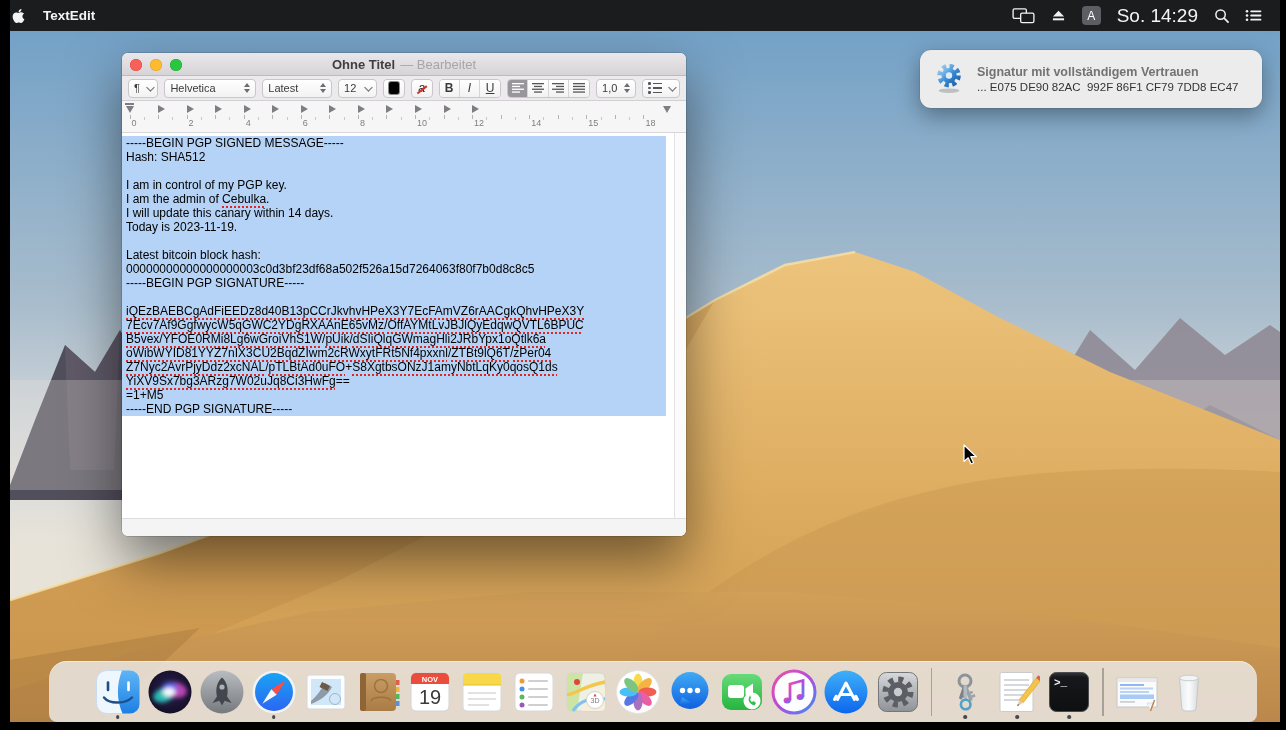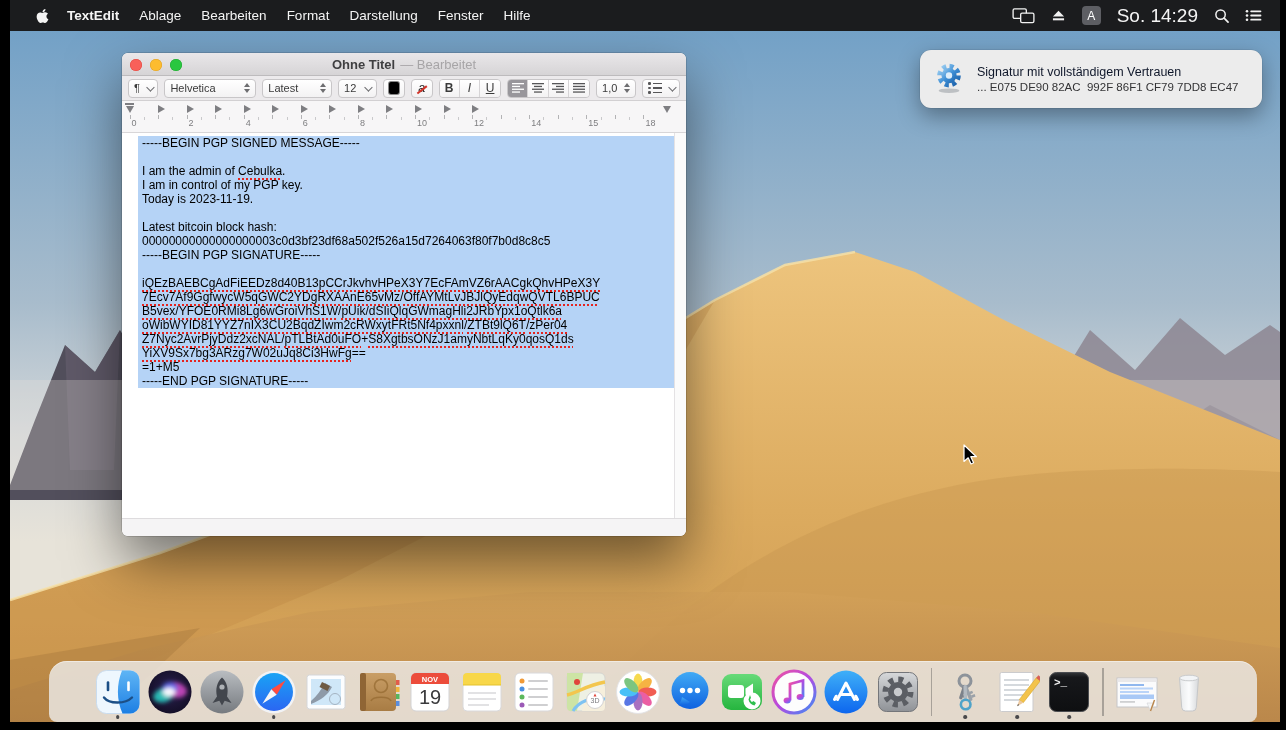--- a/index.html
+++ b/index.html
@@ -3,37 +3,37 @@
 <meta charset="utf-8">
 <style>
   *{margin:0;padding:0;box-sizing:border-box}
   html,body{width:1286px;height:730px;background:#000;overflow:hidden;
     font-family:"Liberation Sans",sans-serif;}
   #screen{position:absolute;left:10px;top:0;width:1270px;height:722px;overflow:hidden;background:#86a8c6}
   #wallpaper{position:absolute;inset:0;display:block}
 
   
   #menubar{position:absolute;top:0;left:0;right:0;height:31px;background:#1b1c1e;
-    display:flex;align-items:center;justify-content:space-between;padding:0 18px 0 24px;z-index:40}
+    display:flex;align-items:center;justify-content:space-between;padding:0 18px 0 0;z-index:40}
   .mb-left{display:flex;align-items:center}
   .mb-item{color:#f4f4f4;font-size:13.5px;padding:0 10px;cursor:default}
   .mb-item.app{font-weight:bold;margin-left:6px}
   .apple{display:flex;align-items:center;padding:0 2px}
   .mb-right{display:flex;align-items:center;gap:16px;color:#f4f4f4}
   .mb-clock{font-size:19px;white-space:pre}
   .input-badge{width:19px;height:19px;background:#5d5e63;border-radius:4px;color:#fff;
     font-size:12px;display:flex;align-items:center;justify-content:center}
   .mb-ic{display:flex;align-items:center}
 
   
   #notification{position:absolute;left:910px;top:50px;width:342px;height:58px;background:#ececec;
     border-radius:11px;box-shadow:0 8px 22px rgba(0,0,0,.35),0 0 0 .5px rgba(0,0,0,.12);
     display:flex;align-items:center;padding:0 12px;gap:11px;z-index:30}
   .notif-text{display:flex;flex-direction:column;line-height:1.28;min-width:0}
-  .notif-title{font-size:12.5px;font-weight:normal;color:#0f172a}
+  .notif-title{font-size:12.5px;font-weight:bold;color:#737373}
   .notif-sub{font-size:11.5px;color:#333335}
   .notif-body{font-size:11.5px;color:#333335;white-space:pre}
 
   
   #window{position:absolute;left:112px;top:53px;width:564px;height:483px;border-radius:6px;
     box-shadow:0 25px 55px rgba(0,0,0,.5),0 0 0 .5px rgba(0,0,0,.25);overflow:hidden;z-index:20;background:#fff}
   .titlebar{position:absolute;top:0;left:0;right:0;height:23px;
     background:linear-gradient(#e9e7e9,#d6d4d6);border-bottom:1px solid #bdbbbd;
     display:flex;align-items:center;justify-content:center}
   .tl{position:absolute;width:12px;height:12px;border-radius:50%;top:5.5px}
@@ -77,21 +77,21 @@
   .rtab{position:absolute;top:4px;width:0;height:0;border-top:4.5px solid transparent;
     border-bottom:4.5px solid transparent;border-left:7.5px solid #7e7e82}
   .rind{position:absolute;top:5px;width:0;height:0;border-left:4.5px solid transparent;
     border-right:4.5px solid transparent;border-top:7.5px solid #7e7e82}
   .rleft{position:absolute;top:2px;left:3px;width:9px}
   .rleft::before{content:"";display:block;height:1.6px;background:#7e7e82}
   .rleft::after{content:"";display:block;margin:1px auto 0;width:0;height:0;
     border-left:4.5px solid transparent;border-right:4.5px solid transparent;border-top:7px solid #7e7e82}
 
   .editor{position:absolute;top:80px;left:0;width:564px;height:385px;background:#fff;cursor:text}
-  .elines{position:absolute;top:3px;left:16px;width:544px}
+  .elines{position:absolute;top:3px;left:0;width:544px}
   .line{min-height:14px;line-height:14px;font-size:12px;white-space:pre;padding-left:4px;
     color:#000;background:#b5d3f6}
   .line span.u{text-decoration:underline dotted #e4241f 2px;text-underline-offset:2.5px}
   .scrollzone{position:absolute;top:80px;right:0;width:12px;height:385px;background:#fbfbfb;
     border-left:1px solid #e4e2e4}
   .bottomstrip{position:absolute;left:0;right:0;bottom:0;height:18px;background:#f5f4f5;border-top:1px solid #dedcde}
 
   
   #dock{position:absolute;left:39px;bottom:0;width:1208px;height:61px;background:rgba(235,232,229,.84);
     border-radius:18px 18px 8px 8px;display:flex;align-items:center;justify-content:center;z-index:35;
@@ -142,28 +142,20 @@
   </svg>
 
   <div id="menubar">
     <div class="mb-left">
       <span class="apple">
         <svg viewBox="0 0 384 512" width="13" height="16" fill="#f4f4f4">
             <path d="M318.7 268.7c-.2-36.7 16.4-64.4 50-84.8-18.8-26.9-47.2-41.7-84.7-44.6-35.5-2.8-74.3 20.7-88.5 20.7-15 0-49.4-19.7-76.4-19.7C63.3 141.2 4 184.8 4 273.5q0 39.3 14.4 81.2c12.8 36.7 59 126.7 107.2 125.2 25.2-.6 43-17.9 75.8-17.9 31.8 0 48.3 17.9 76.4 17.9 48.6-.7 90.4-82.5 102.6-119.3-65.2-30.7-61.7-90-61.7-91.9zm-56.6-164.2c27.3-32.4 24.8-61.9 24-72.5-24.1 1.4-52 16.4-67.9 34.9-17.5 19.8-27.8 44.3-25.6 71.9 26.1 2 49.9-11.4 69.5-34.3z"></path>
           </svg>
       </span>
       <span class="mb-item app">TextEdit</span>
-      <span id="mb-menus" style="display:flex">
-          <span class="mb-item">Ablage</span>
-          <span class="mb-item">Bearbeiten</span>
-          <span class="mb-item">Format</span>
-          <span class="mb-item">Darstellung</span>
-          <span class="mb-item">Fenster</span>
-          <span class="mb-item">Hilfe</span>
-        </span>
     </div>
     <div class="mb-right">
       <span class="mb-ic">
         <svg viewBox="0 0 24 18" width="23" height="17">
             <rect x="1" y="2" width="14" height="10" rx="1.5" fill="none" stroke="#f2f2f2" stroke-width="1.4"></rect>
             <rect x="9" y="6.5" width="14" height="10" rx="1.5" fill="#1b1c1e" stroke="#f2f2f2" stroke-width="1.4"></rect>
           </svg>
       </span>
       <span class="mb-ic">
         <svg viewBox="0 0 16 14" width="15" height="13">
@@ -375,23 +367,25 @@
         <span class="rtab" style="left:264.45px"></span>
         <span class="rtab" style="left:293px"></span>
         <span class="rtab" style="left:321.55px"></span>
         <span class="rtab" style="left:350.1px"></span>
         <span class="rind" style="left:541.1675px"></span>
       </div>
 
     <div class="editor">
       <div class="elines" id="editor-lines">
           <div class="line"><span>-----BEGIN PGP SIGNED MESSAGE-----</span></div>
+          <div class="line"><span>Hash: SHA512</span></div>
           <div class="line"><span></span></div>
+          <div class="line"><span>I am in control of my PGP key.</span></div>
           <div class="line"><span>I am the admin of </span><span class="u">Cebulka</span><span>.</span></div>
-          <div class="line"><span>I am in control of my PGP key.</span></div>
+          <div class="line"><span>I will update this canary within 14 days.</span></div>
           <div class="line"><span>Today is 2023-11-19.</span></div>
           <div class="line"><span></span></div>
           <div class="line"><span>Latest bitcoin block hash:</span></div>
           <div class="line"><span>00000000000000000003c0d3bf23df68a502f526a15d7264063f80f7b0d8c8c5</span></div>
           <div class="line"><span>-----BEGIN PGP SIGNATURE-----</span></div>
           <div class="line"><span></span></div>
           <div class="line"><span class="u">iQEzBAEBCgAdFiEEDz8d40B13pCCrJkvhvHPeX3Y7EcFAmVZ6rAACgkQhvHPeX3Y</span></div>
           <div class="line"><span class="u">7Ecv7Af9GgfwycW5qGWC2YDgRXAAnE65vMz</span><span>/</span><span class="u">OffAYMtLvJBJlQyEdqwQVTL6BPUC</span></div>
           <div class="line"><span class="u">B5vex</span><span>/</span><span class="u">YFOE0RMi8Lg6wGroiVhS1W</span><span>/</span><span class="u">pUik</span><span>/</span><span class="u">dSIiQlqGWmagHli2JRbYpx1oQtlk6a</span></div>
           <div class="line"><span class="u">oWibWYID81YYZ7nIX3CU2BqdZIwm2cRWxytFRt5Nf4pxxnl</span><span>/</span><span class="u">ZTBt9lQ6T</span><span>/</span><span class="u">zPer04</span></div>

